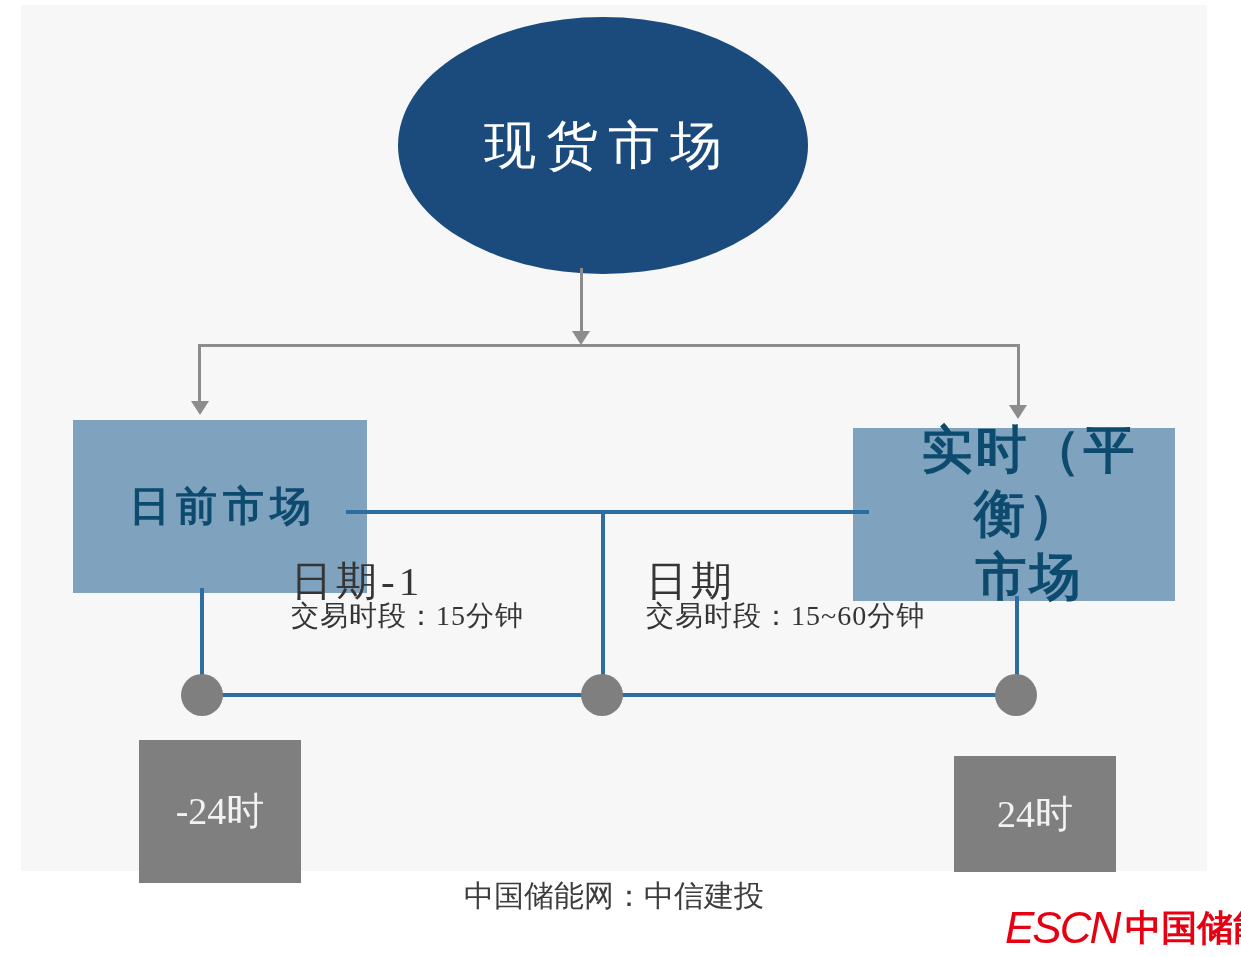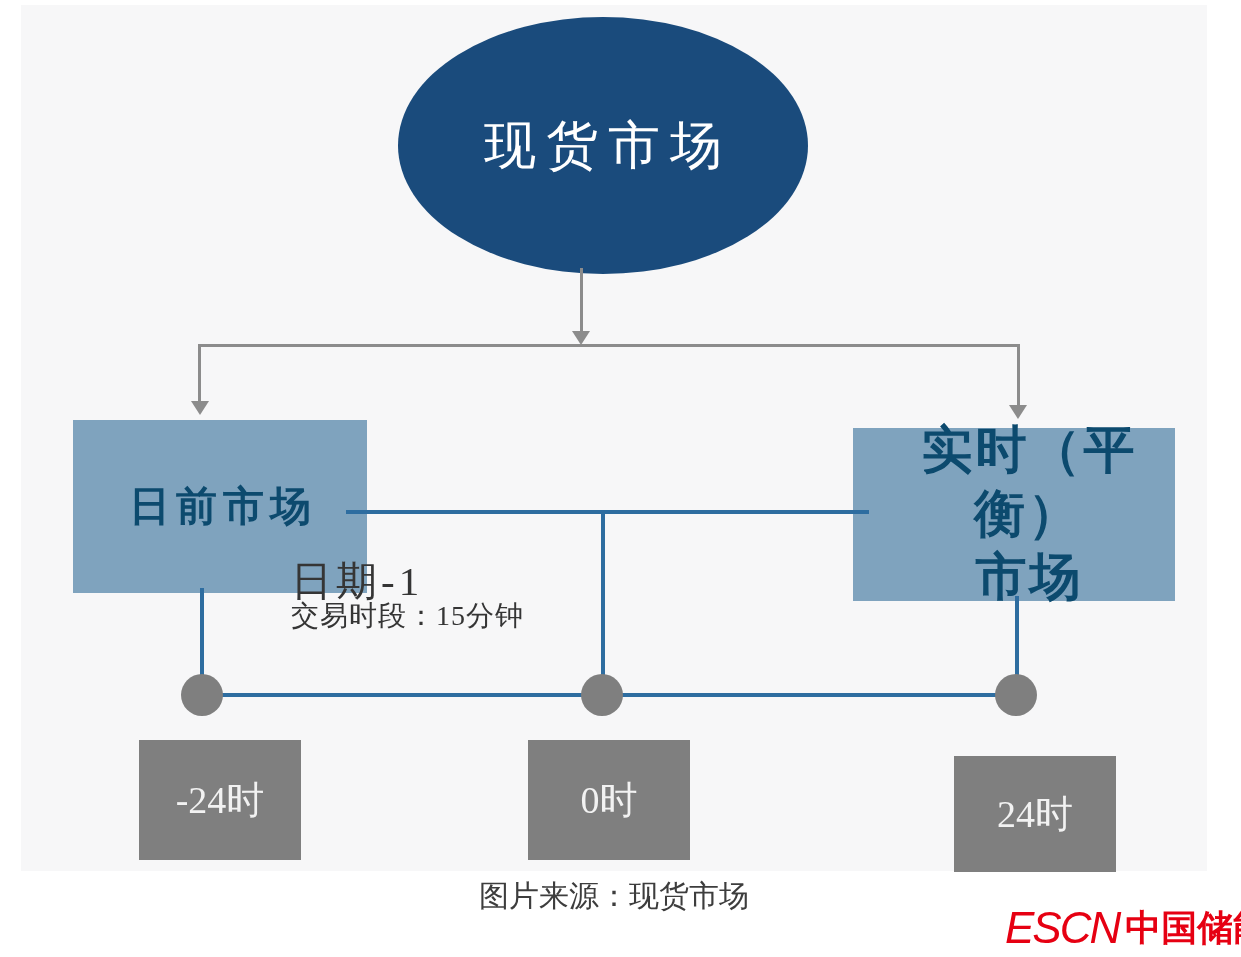--- a/index.html
+++ b/index.html
@@ -24,21 +24,21 @@
   }
   .branch-box{
     position:absolute;width:294px;height:173px;background:#7fa3be;
     display:flex;flex-direction:column;align-items:center;justify-content:center;
     color:#0c4a6e;font-size:41px;font-weight:bold;letter-spacing:6px;
     line-height:1.25;text-align:center;text-indent:6px;
   }
   .box-left{left:52px;top:415px;}
   .box-right{left:832px;top:423px;font-size:51px;letter-spacing:3px;text-indent:3px;padding-left:28px;}
   .time-box{
-    position:absolute;width:162px;height:120px;background:#7f7f7f;
+    position:absolute;width:162px;height:143px;background:#7f7f7f;
     display:flex;align-items:center;justify-content:center;
     color:#f2f2f2;font-size:38px;
   }
   .tb-0{left:118px;top:735px;}
   .tb-1{left:507px;top:735px;}
   .tb-2{left:933px;top:731px;height:116px;margin-top:20px;}
   
   .gline{position:absolute;background:#8c8c8c;}
   .arrow-down{
     position:absolute;width:0;height:0;
@@ -108,33 +108,34 @@
     <div class="bline" style="left:181px;top:688px;width:816px;height:4px;"></div>
 
     <div class="tdot" style="left:160px;top:669px;"></div>
     <div class="tdot" style="left:560px;top:669px;"></div>
     <div class="tdot" style="left:974px;top:669px;"></div>
 
     <div class="period period-left">
       <span class="p-title">日期-1</span>
       <span class="p-detail">交易时段：15分钟</span>
     </div>
+    <div class="period period-right">
+      <span class="p-title">日期</span>
+      <span class="p-detail">交易时段：15~60分钟</span>
+    </div>
 
     <div class="time-box tb-0">
       <span>-24时</span>
-    </div>
-    <div class="time-box tb-1">
-      <span>0时</span>
     </div>
     <div class="time-box tb-2">
       <span>24时</span>
     </div>
 
   </div>
 
-  <div class="caption">图片来源：现货市场</div>
+  <div class="caption">中国储能网：中信建投</div>
 
   <div class="logo">
     <span class="logo-latin">ESCN</span>
     <span class="logo-cjk">中国储能网</span>
   </div>
 
 </div>
 
 </body></html>

